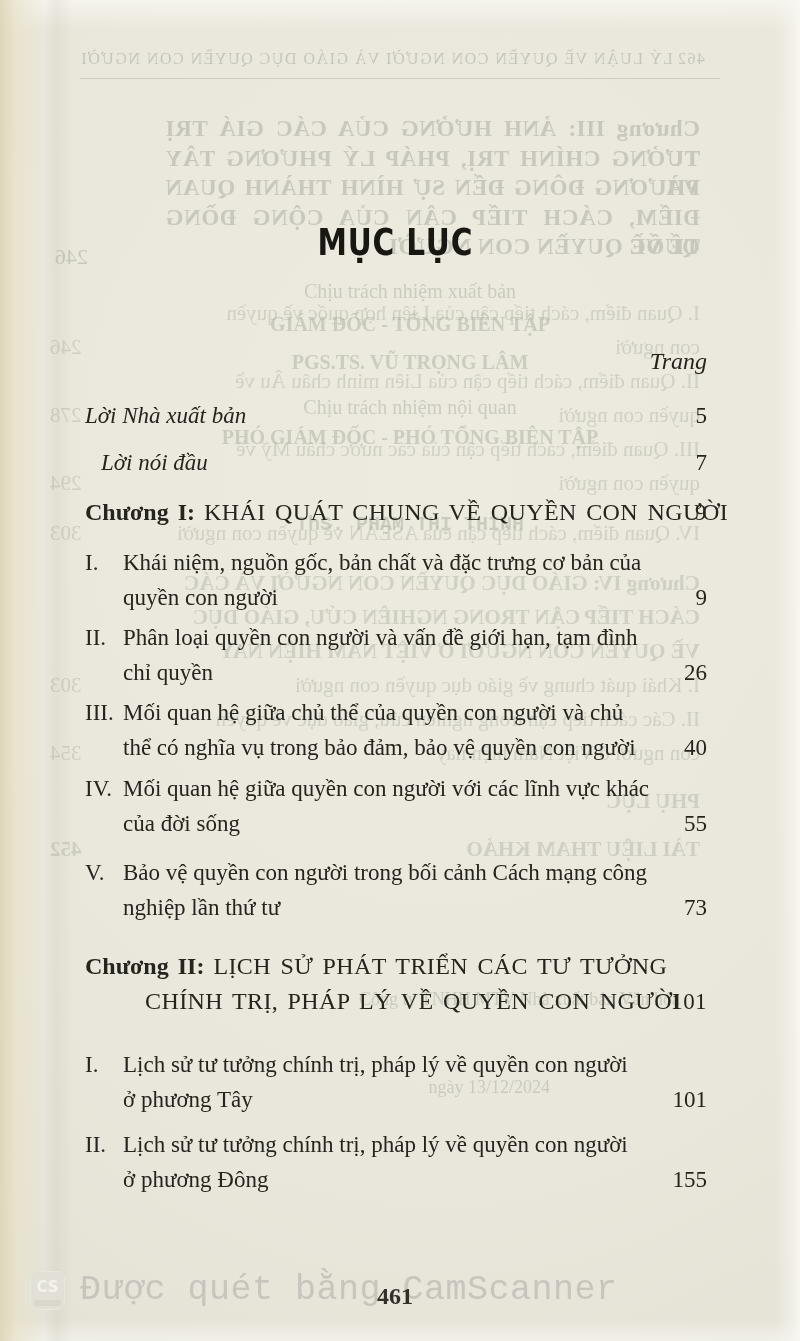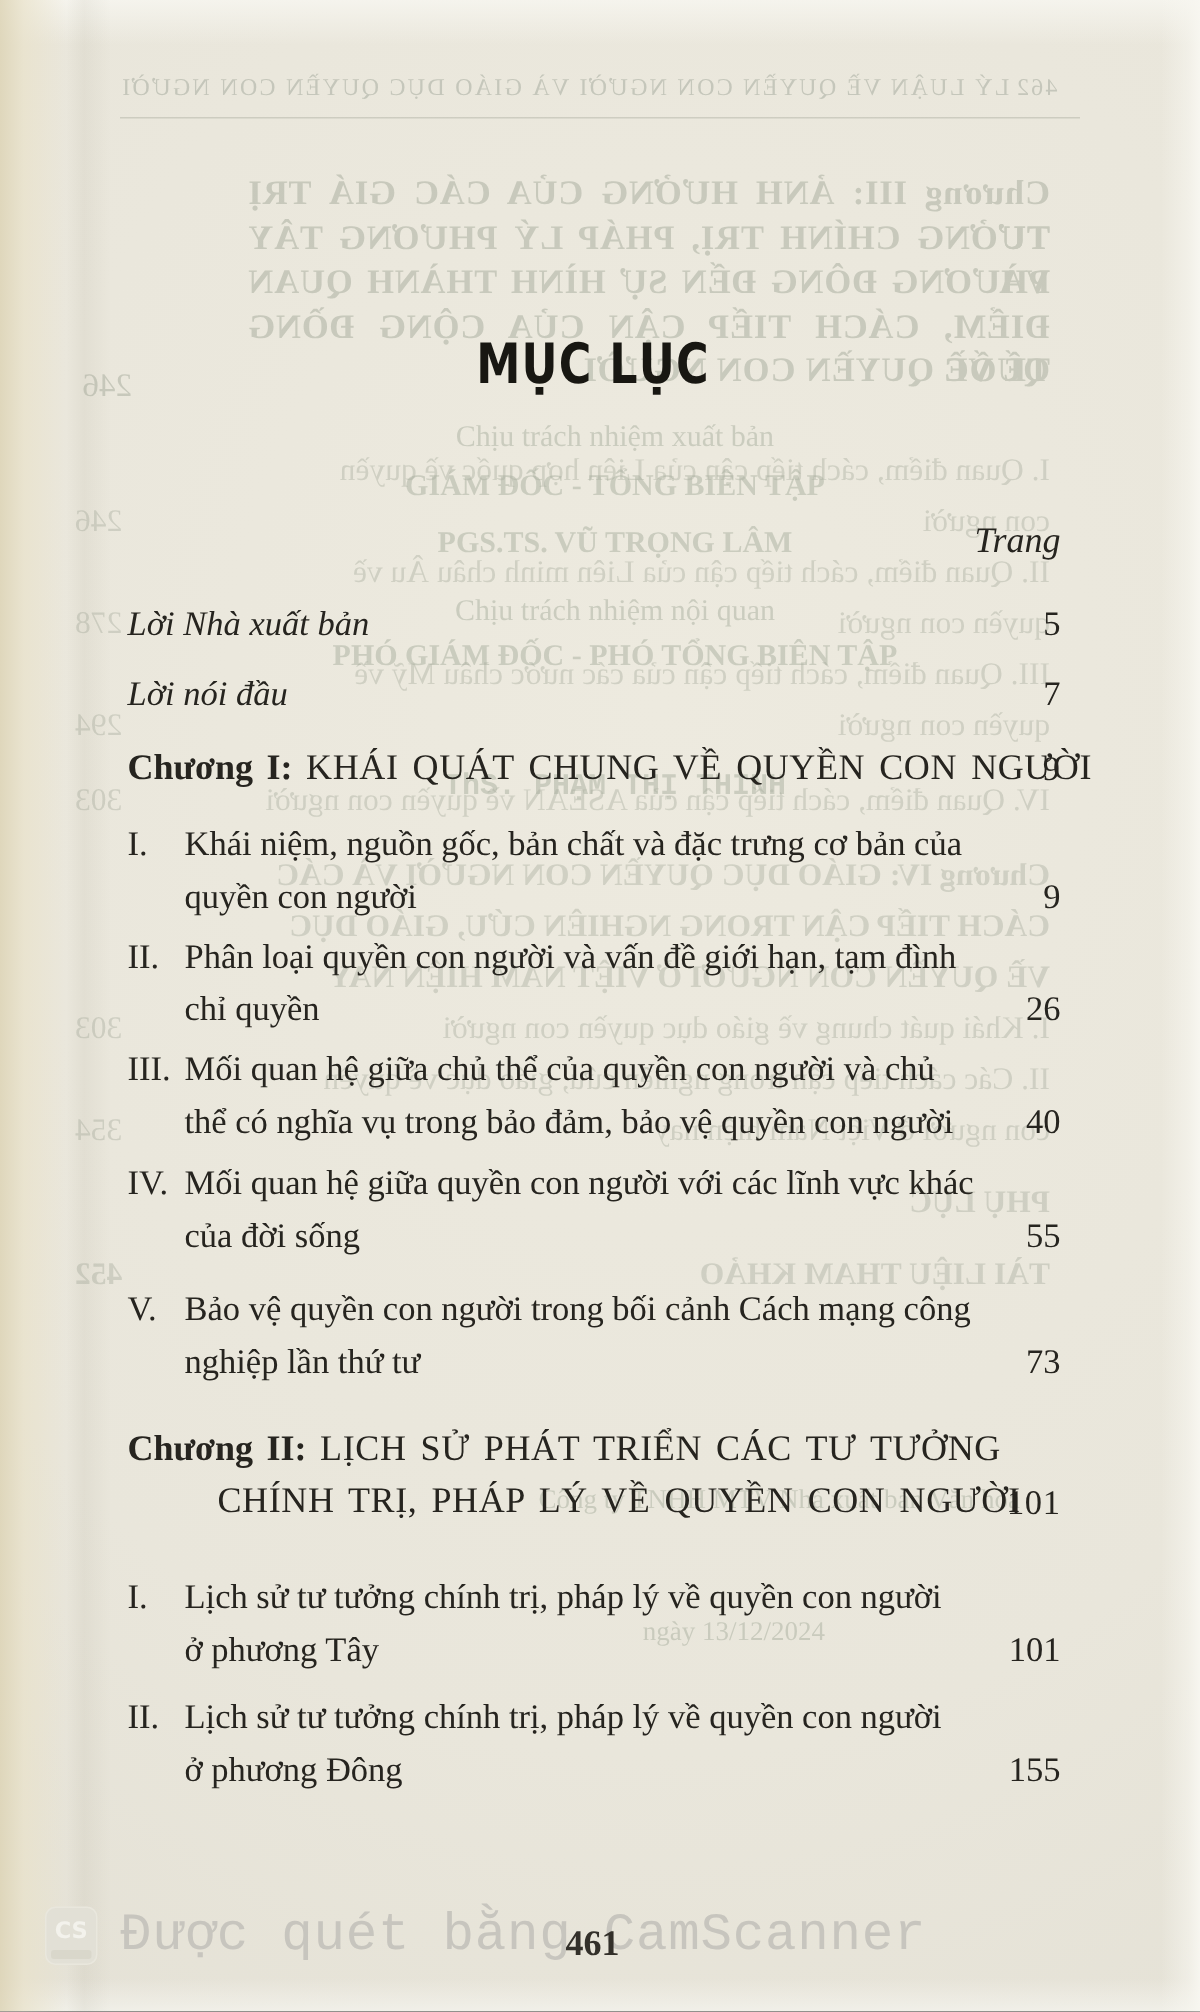--- a/index.html
+++ b/index.html
@@ -49,21 +49,21 @@
   .toc{position:absolute;left:85px;right:93px;top:398px;color:#26241f;}
   .entry{position:relative;}
   .row{position:relative;height:35px;line-height:35px;font-size:23px;white-space:nowrap;}
   .row .pg{position:absolute;right:0;top:0;font-style:normal;font-weight:normal;font-size:23px;}
   .entry.front .txt{font-style:italic;}
   .entry.item .marker{display:inline-block;width:38px;}
   .entry.item .row.cont{padding-left:38px;}
   .entry.chapter .row{font-size:24px;letter-spacing:.4px;word-spacing:3px;}
   .entry.chapter .marker{font-weight:bold;margin-right:9px;letter-spacing:0;}
   .entry.chapter .row.cont{padding-left:60px;}
-  .toc .entry:nth-child(2){margin-top:12px;}
+  .toc .entry:nth-child(2){margin-top:12px;margin-left:16px;}
   .toc .entry:nth-child(3){margin-top:15px;}
   .toc .entry:nth-child(4){margin-top:15px;}
   .toc .entry:nth-child(5){margin-top:5px;}
   .toc .entry:nth-child(6){margin-top:5px;}
   .toc .entry:nth-child(7){margin-top:6px;}
   .toc .entry:nth-child(8){margin-top:14px;}
   .toc .entry:nth-child(9){margin-top:24px;}
   .toc .entry:nth-child(10){margin-top:28px;}
   .toc .entry:nth-child(11){margin-top:10px;font-family:Liberation Serif, serif;}
   .toc .entry:nth-child(12){margin-top:11px;}

